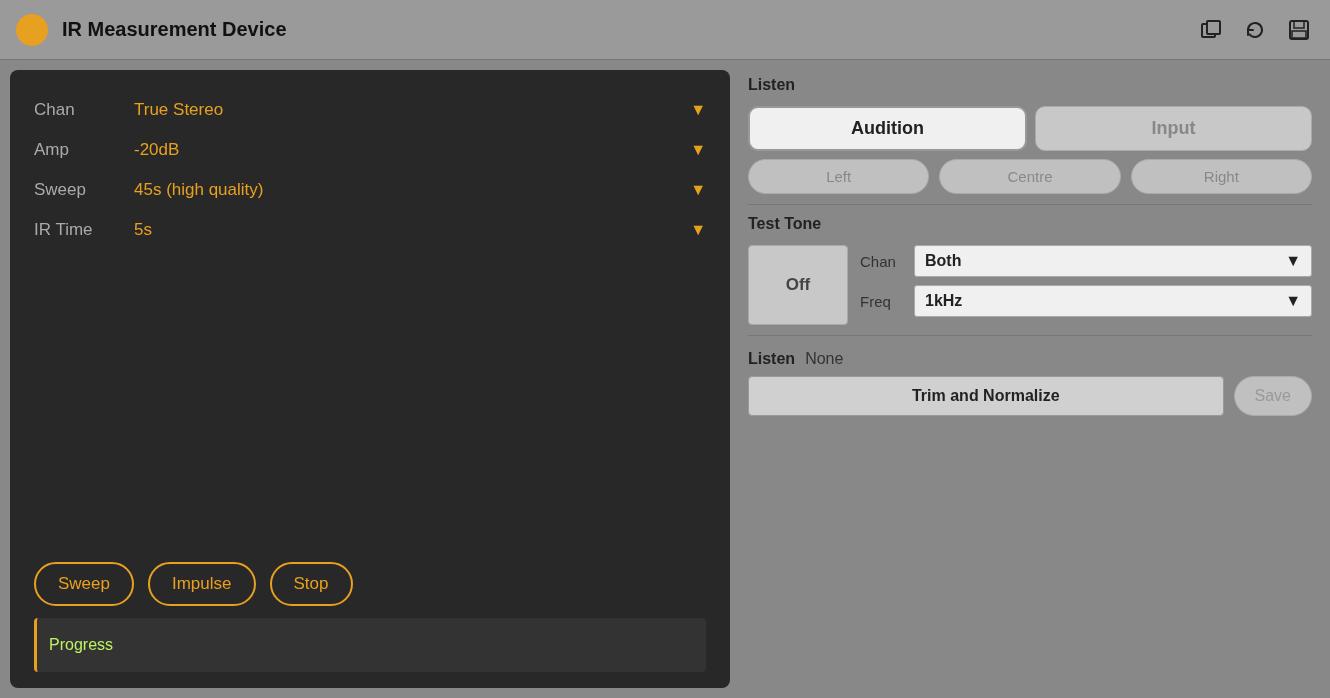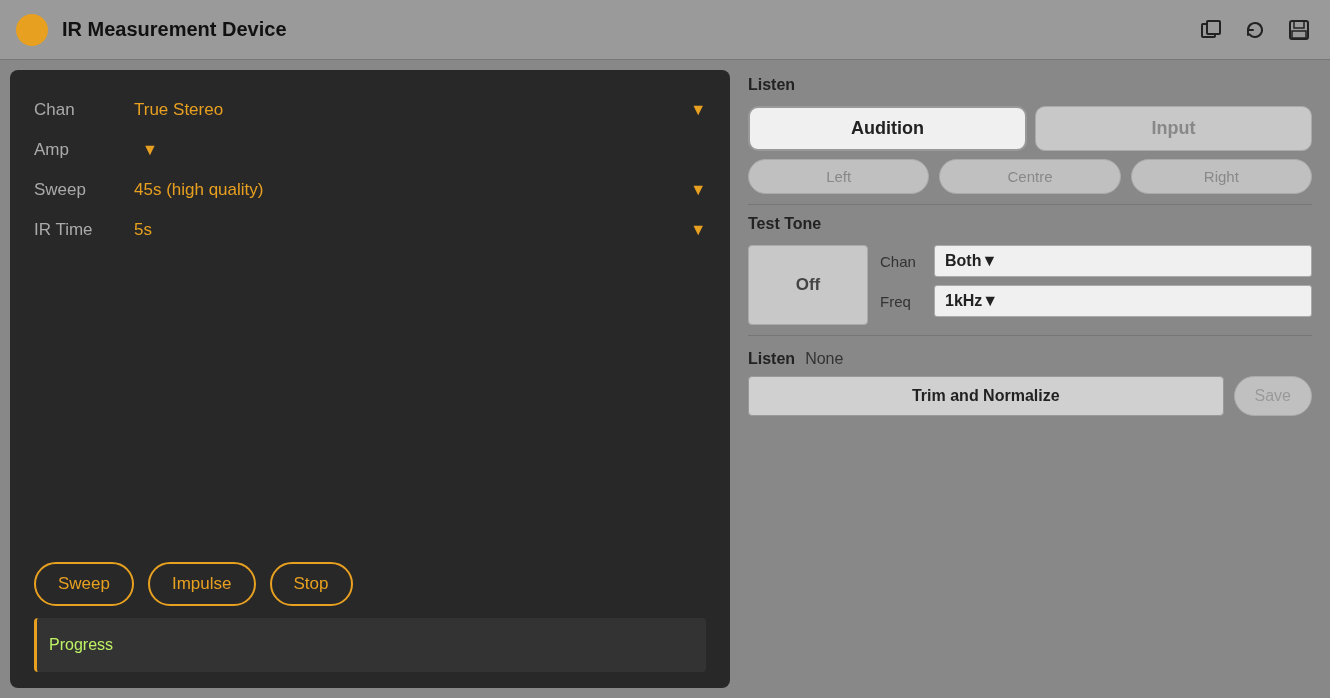--- a/index.html
+++ b/index.html
@@ -222,21 +222,21 @@
       gap: 8px;
     }
 
     .test-tone-body {
       display: flex;
       gap: 12px;
       align-items: stretch;
     }
 
     .off-btn {
-      width: 120px;
+      width: 100px;
       background: #c8c8c8;
       border: 1px solid #aaa;
       color: #444;
       font-size: 17px;
       font-weight: 600;
       cursor: pointer;
       border-radius: 4px;
       min-height: 80px;
       flex-shrink: 0;
     }
@@ -265,21 +265,21 @@
       background: #f0f0f0;
       border: 1px solid #aaa;
       color: #222;
       font-size: 16px;
       font-weight: 600;
       padding: 6px 10px;
       border-radius: 3px;
       cursor: pointer;
       display: flex;
       align-items: center;
-      justify-content: flex-start;
+      justify-content: space-between;
     }
 
     .param-dropdown .dd-arrow {
       color: #222;
     }
 
     .current-section {
       display: flex;
       flex-direction: column;
       gap: 8px;
@@ -365,20 +365,21 @@
 
     <div class="left-panel">
 
       <div class="param-row">
         <span class="param-label">Chan</span>
         <span class="param-value">True Stereo</span>
         <span class="dropdown-arrow">▼</span>
       </div>
       <div class="param-row">
         <span class="param-label">Amp</span>
+        <span class="param-value">-20dB</span>
         <span class="dropdown-arrow">▼</span>
       </div>
       <div class="param-row">
         <span class="param-label">Sweep</span>
         <span class="param-value">45s (high quality)</span>
         <span class="dropdown-arrow">▼</span>
       </div>
       <div class="param-row">
         <span class="param-label">IR Time</span>
         <span class="param-value">5s</span>

